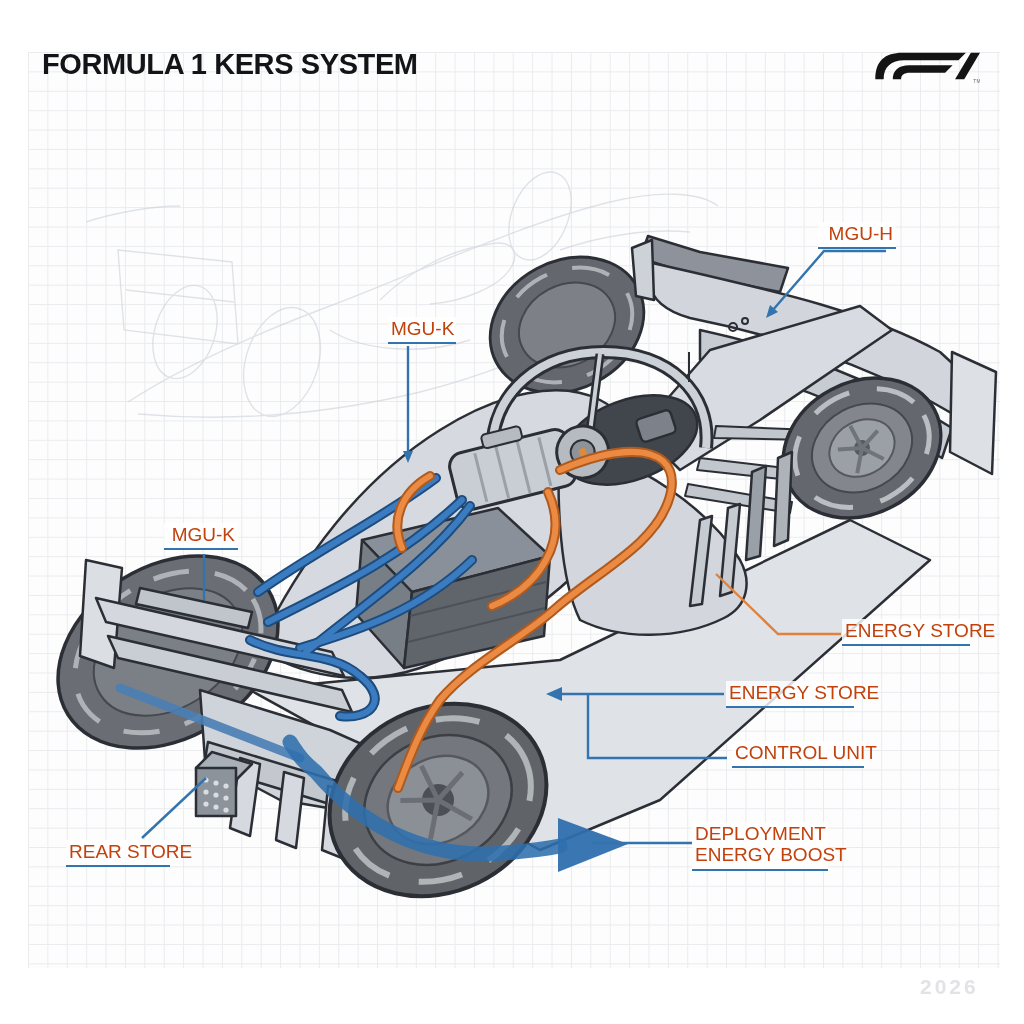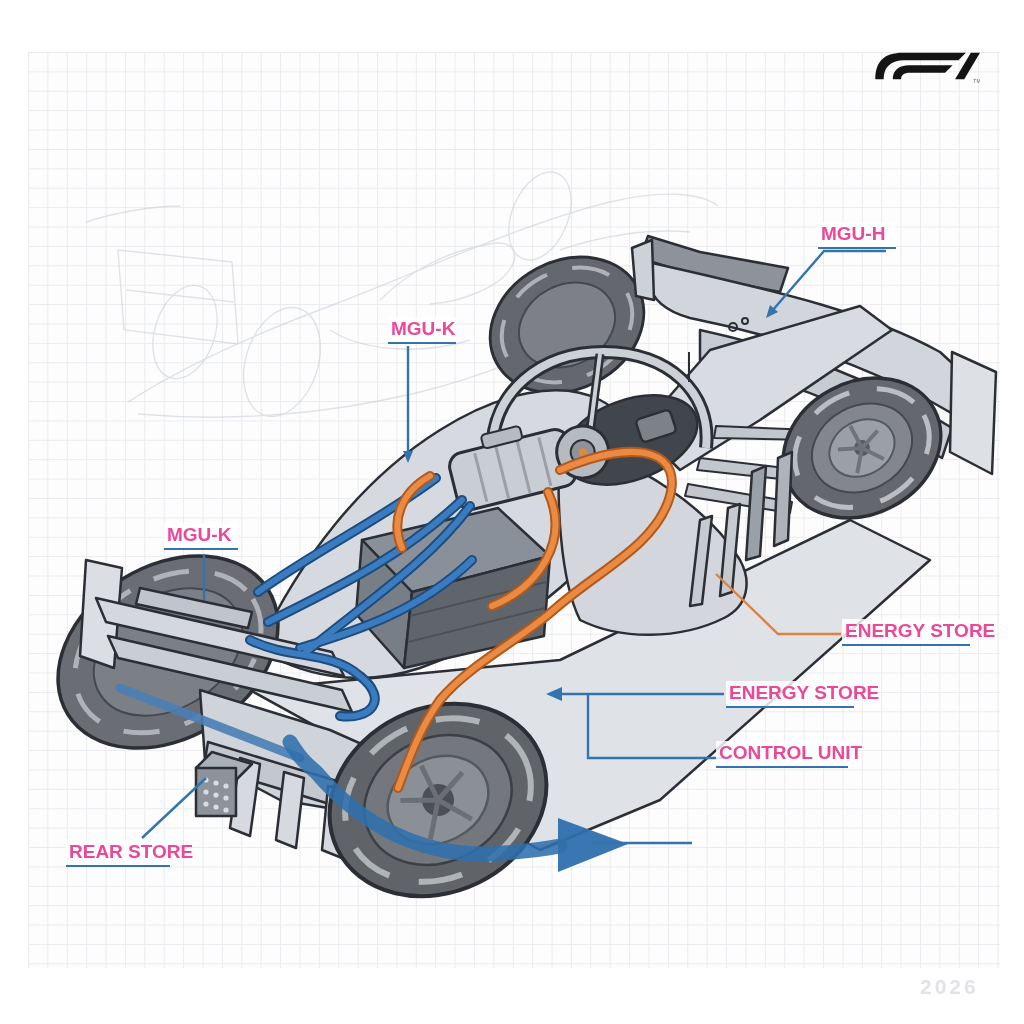--- a/index.html
+++ b/index.html
@@ -6,21 +6,21 @@
   .page{position:relative;width:1024px;height:1024px;background:#ffffff;overflow:hidden;
         font-family:"Liberation Sans",sans-serif;}
   .grid{position:absolute;left:28px;top:52px;width:972px;height:916px;background-color:#fdfdfe;
         background-image:
           linear-gradient(to right,#e9ebee 1px,transparent 1px),
           linear-gradient(to bottom,#e9ebee 1px,transparent 1px);
         background-size:19.4px 19.4px;}
   .title{position:absolute;left:42px;top:48px;font-size:29px;font-weight:700;letter-spacing:-0.4px;
          color:#121417;white-space:nowrap;}
   .logo{position:absolute;left:872px;top:44px;width:108px;height:44px;}
-  .label{position:absolute;font-size:19px;font-weight:700;color:#ec4899;text-align:left;
+  .label{position:absolute;font-size:19px;font-weight:400;color:#c2410c;text-align:right;
          line-height:1.12;background:rgba(255,255,255,0.82);padding:1px 3px 3px 3px;
          border-bottom:2px solid #3474ae;white-space:nowrap;}
   .year{position:absolute;left:920px;top:975px;font-size:21px;font-weight:700;letter-spacing:3px;
         color:#e2e3e6;}
   svg{display:block;}
   .art{position:absolute;left:0;top:0;width:1024px;height:1024px;pointer-events:none;}
 </style>
 </head>
 <body>
 
@@ -210,30 +210,35 @@
       <g>
         <line x1="724" y1="694" x2="560" y2="694"></line>
         <polygon points="546,694 562,687 562,701" fill="#3474ae" stroke="none"></polygon>
       </g>
       <polyline points="727,758 588,758 588,695"></polyline>
       <line x1="142" y1="838" x2="206" y2="778"></line>
       <line x1="592" y1="843" x2="692" y2="843"></line>
     </g>
   </svg>
 
+  <div class="title">FORMULA 1 KERS SYSTEM</div>
 
   <svg class="logo" viewBox="0 0 130 48">
     <path d="M4 40 C4 18 15 8 37 8 L113 8 L104 17 L39 17 C23 17 14 25 14 40 Z" fill="#141414"></path>
     <path d="M25 40 C25 29 32 23 45 23 L97 23 L88 32 L46 32 C38 32 35 35 35 40 Z" fill="#141414"></path>
     <polygon points="100,40 119,8 130,8 111,40" fill="#141414"></polygon>
     <text x="122" y="45" font-size="6" fill="#6a6d72">TM</text>
   </svg>
 
   <div class="label" style="left:818px;top:222px;width:72px;">MGU-H</div>
   <div class="label" style="left:388px;top:317px;width:62px;">MGU-K</div>
   <div class="label" style="left:164px;top:523px;width:68px;">MGU-K</div>
   <div class="label" style="left:842px;top:619px;width:122px;">ENERGY STORE</div>
   <div class="label" style="left:726px;top:681px;width:122px;">ENERGY STORE</div>
-  <div class="label" style="left:716px;top:741px;width:126px;">CONTROL UNIT</div>
+  <div class="label" style="left:732px;top:741px;width:126px;">CONTROL UNIT</div>
   <div class="label" style="left:66px;top:840px;width:98px;">REAR STORE</div>
+  <div class="label" style="left:692px;top:822px;width:130px;">
+    <div>DEPLOYMENT</div>
+    <div>ENERGY BOOST</div>
+  </div>
 
   <div class="year">2026</div>
 </div>
 
 </body></html>

